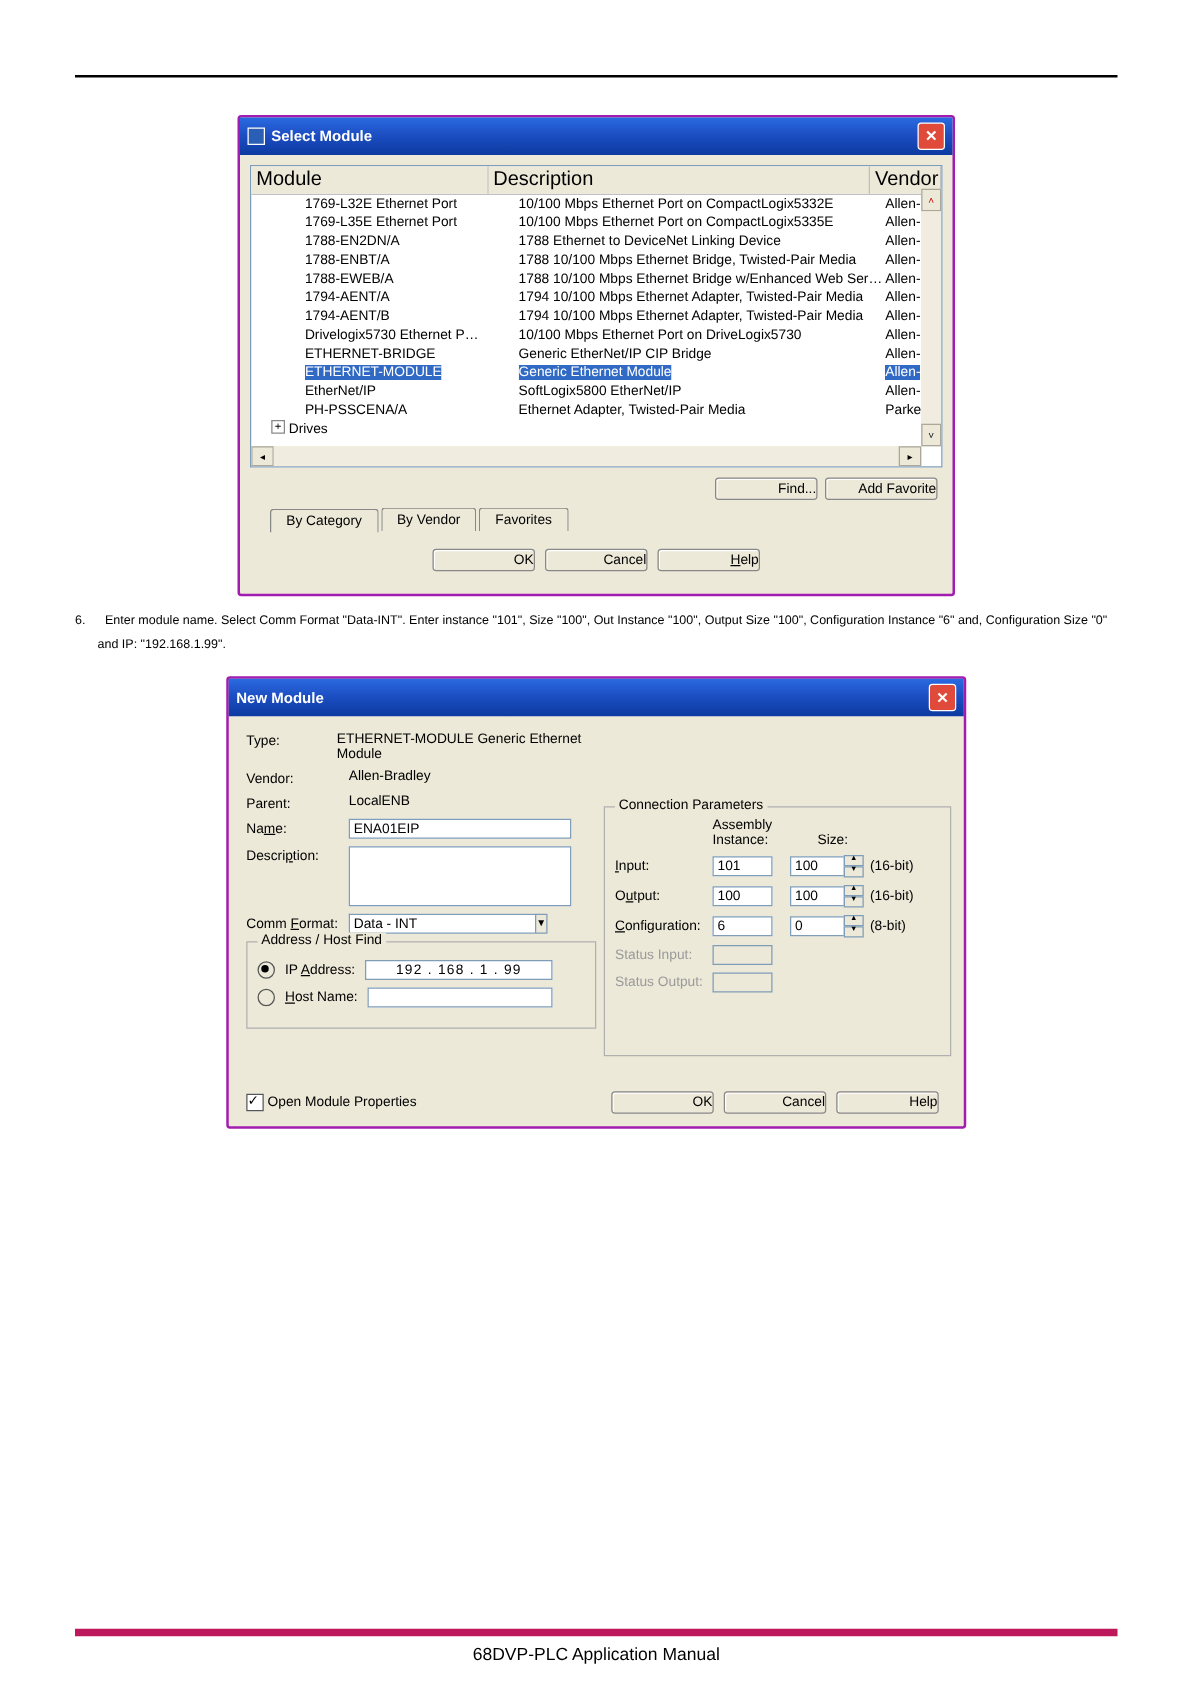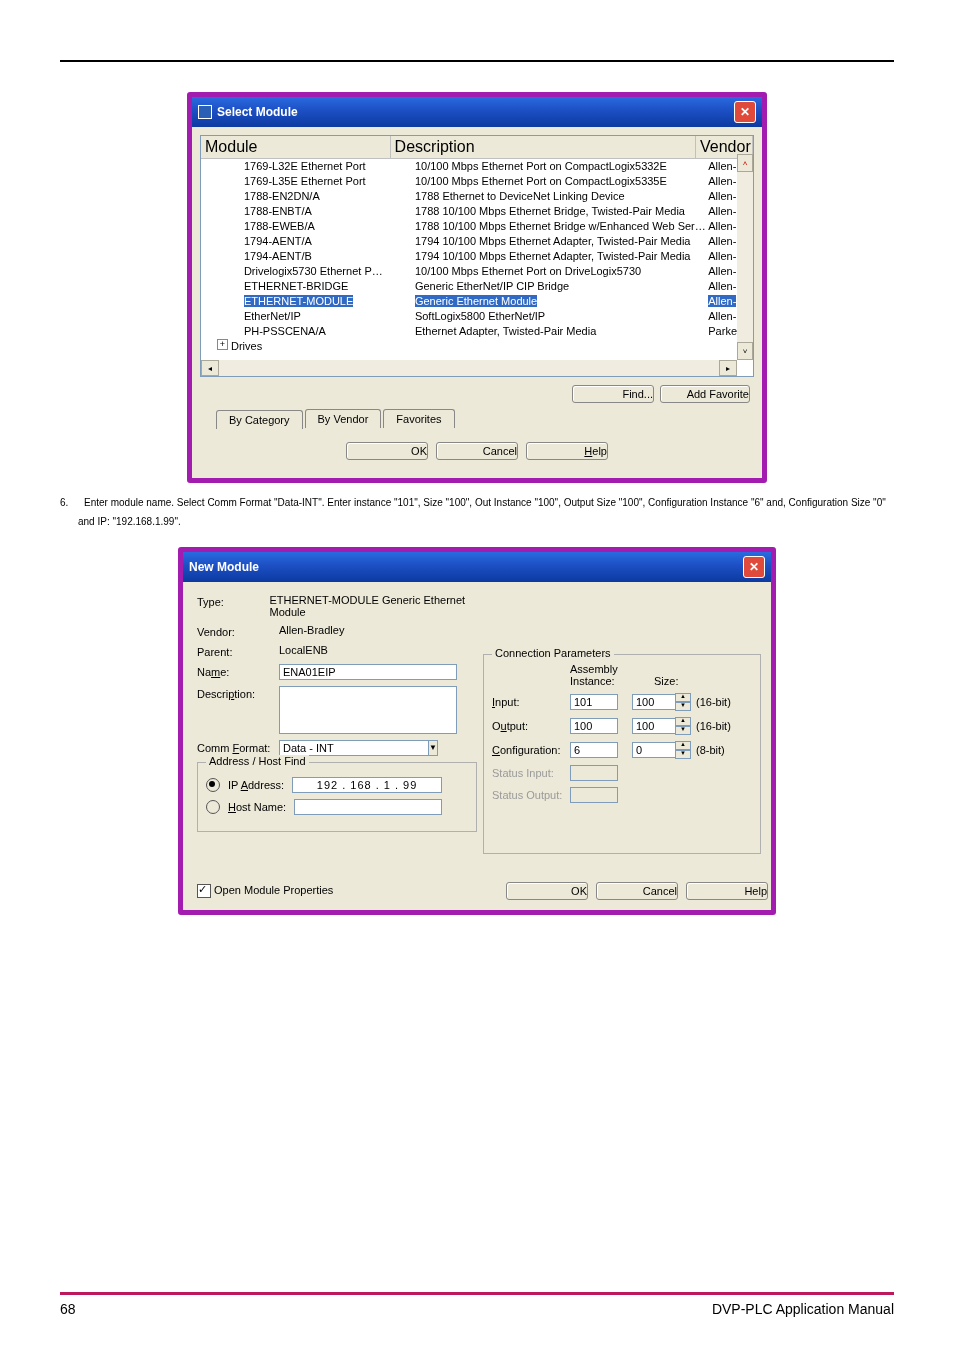--- a/index.html
+++ b/index.html
@@ -1,20 +1,20 @@
 <!DOCTYPE html>
 <html><head>
 <meta charset="utf-8">
 <style>
 body{margin:0;font-family:Arial,sans-serif;background:#fff;color:#000;font-size:13px}
 .page{width:954px;height:1350px;position:relative;padding:60px 60px 0 60px;box-sizing:border-box}
 .topline{border-top:2px solid #000;margin-bottom:30px}
 .step{font-family:Arial,sans-serif;font-size:10px;line-height:1.9;margin:10px 0 16px 0;padding-left:18px}
 .step .num{display:inline-block;width:24px;margin-left:-18px}
-.dialog{border:5px solid #a21caf;border-radius:3px;background:#ece9d8;margin:16px auto 10px auto;font-family:Tahoma,Arial,sans-serif;font-size:11px;position:relative}
+.dialog{border:2px solid #a21caf;border-radius:3px;background:#ece9d8;margin:16px auto 10px auto;font-family:Tahoma,Arial,sans-serif;font-size:11px;position:relative}
 .d1{width:570px}
 .d2{width:588px}
 .titlebar{background:linear-gradient(to bottom,#2a6ae0 0%,#1d4fc4 45%,#0c3aa0 100%);color:#fff;font-weight:bold;padding:4px 6px;display:flex;align-items:center;justify-content:space-between;font-size:12px}
 .titlebar .left{display:flex;align-items:center;gap:5px}
 .tb-icon{width:14px;height:14px;background:#2b5fb5;border:1px solid #fff;box-sizing:border-box}
 .closebtn{width:20px;height:20px;background:#e04a3a;border:1px solid #fff;border-radius:3px;display:flex;align-items:center;justify-content:center;color:#fff;font-weight:bold;cursor:pointer}
 .d1-body{padding:8px}
 .listbox{background:#fff;border:1px solid #7f9db9;height:240px;position:relative;overflow:hidden;font-family:'MS Sans Serif',Tahoma,Arial,sans-serif;font-size:11px}
 .listhead{display:flex;border-bottom:1px solid #c0c0c0}
 .listhead div{background:#ece9d8;border-right:1px solid #c0c0c0;padding:2px 4px;font-size:16px}
@@ -32,21 +32,21 @@
 .vscroll .track{flex:1;background:#f0ede0}
 .hscroll{position:absolute;left:0;right:16px;bottom:0;height:16px;background:#e8e5d8;display:flex}
 .hscroll .arr{width:16px;background:#ece9d8;border:1px solid #aca899;display:flex;align-items:center;justify-content:center;font-size:8px;cursor:pointer}
 .hscroll .track{flex:1;background:#f0ede0}
 .btnrow1{display:flex;justify-content:flex-end;gap:6px;margin:8px 4px 6px 0}
 .winbtn{background:#ece9d8;border:1px solid #888;border-radius:3px;padding:2px 0;width:80px;text-align:right;font-size:11px;cursor:pointer;box-shadow:1px 1px 0 #fff inset}
 .tabs{display:flex;margin-top:4px;padding-left:16px;font-size:11px}
 .tab{border:1px solid #888;border-bottom:none;padding:3px 12px;margin-right:2px;background:#ece9d8;cursor:pointer;border-radius:3px 3px 0 0}
 .tab.active{background:#ece9d8;position:relative;top:1px}
 .btnrow2{display:flex;justify-content:center;gap:8px;margin:14px 0 10px 0}
-.d2-body{padding:12px 3px 10px 14px;position:relative}
+.d2-body{padding:12px 20px 10px 14px;position:relative}
 .row{display:flex;margin-bottom:6px;align-items:flex-start}
 .lbl{width:82px;font-size:11px;padding-top:2px}
 .val{font-size:11px}
 .inp{background:#fff;border:1px solid #7f9db9;padding:1px 3px;font-size:11px;font-family:Tahoma,Arial}
 .name-inp{width:170px}
 .desc-inp{width:170px;height:44px;resize:none;overflow-y:scroll}
 .combo{width:153px;display:flex}
 .combo input{flex:1;border:1px solid #7f9db9;border-right:none;padding:1px 3px;font-size:11px}
 .combo .dd{width:16px;border:1px solid #7f9db9;background:#ece9d8;text-align:center;font-size:8px;line-height:14px;cursor:pointer}
 .gbox{border:1px solid #b0b0b0;padding:8px 8px 10px 8px;margin-top:2px;position:relative}
@@ -65,21 +65,21 @@
 .clbl.dis{color:#9a9a9a}
 .cinst{width:40px}
 .csize{width:36px}
 .spin{display:inline-flex;flex-direction:column;margin-left:-1px}
 .spin div{width:14px;height:7px;border:1px solid #7f9db9;background:#ece9d8;font-size:6px;text-align:center;line-height:5px;cursor:pointer}
 .bit{font-size:11px;margin-left:5px}
 .head-asm{font-size:11px;margin-left:78px;margin-bottom:2px}
 .head-size{position:absolute;left:170px;top:20px;font-size:11px}
 .btm-row{display:flex;justify-content:space-between;align-items:center;margin-top:50px}
 .btm-btns{display:flex;gap:8px}
-.footer{position:absolute;bottom:33px;left:60px;right:60px;border-top:3px solid #be185d;padding-top:6px;font-size:14px;display:flex;justify-content:space-between}
+.footer{position:absolute;bottom:19px;left:60px;right:60px;border-top:6px solid #be185d;padding-top:6px;font-size:14px;display:flex;justify-content:center}
 .left-half{width:280px}
 .und{text-decoration:underline}
 .vred{color:#c00;font-size:9px;line-height:9px}
 </style>
 </head>
 <body>
 
 <div class="page">
 <div class="topline"></div>
 

